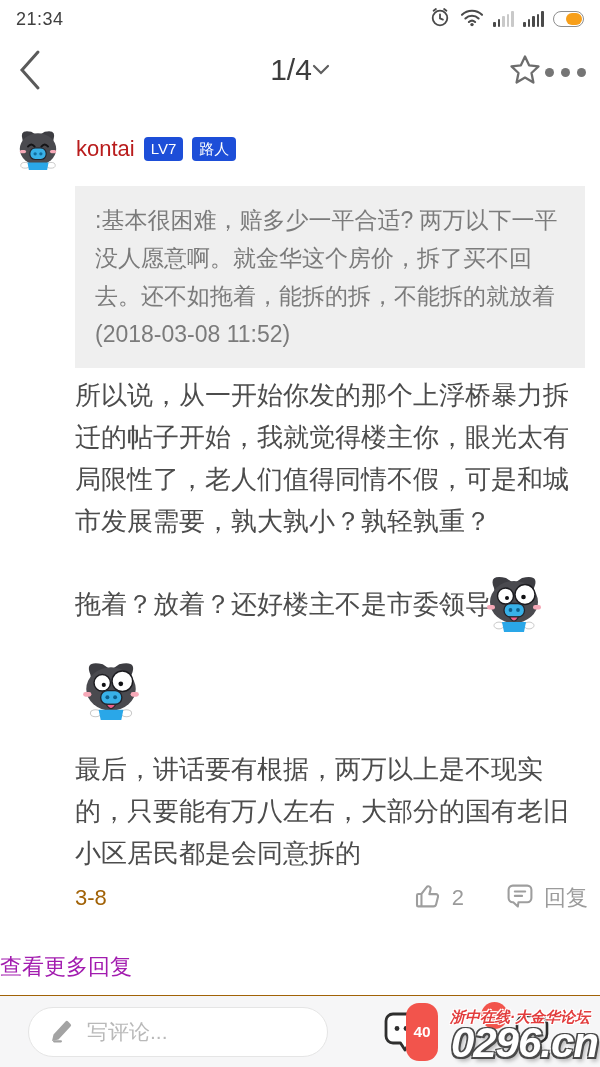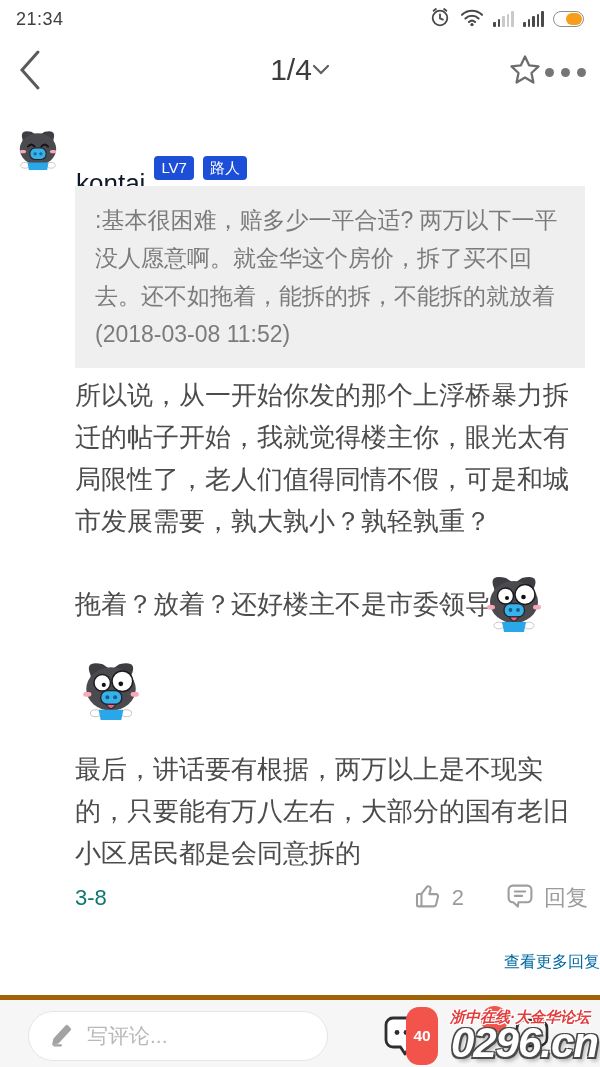--- a/index.html
+++ b/index.html
@@ -22,41 +22,41 @@
   .navbar{position:absolute;top:36px;left:0;right:0;height:68px;}
   .nav-back{position:absolute;left:18px;top:13px;width:26px;height:44px;cursor:pointer;}
   .nav-center{position:absolute;left:0;right:0;top:0;height:68px;display:flex;align-items:center;justify-content:center;cursor:pointer;}
   .nav-page{font-size:30px;color:#3d3d3d;}
   .nav-star{position:absolute;right:58px;top:17px;width:34px;height:34px;cursor:pointer;}
   .nav-more{position:absolute;right:10px;top:28px;display:flex;gap:7px;padding:4px;cursor:pointer;}
   .nav-more i{width:9px;height:9px;border-radius:50%;background:#757575;}
   
   .avatar{position:absolute;left:15px;top:126px;width:46px;height:46px;}
   .user-line{position:absolute;left:76px;top:136px;display:flex;align-items:center;gap:9px;}
-  .username{font-size:26px;color:#0f172a;margin-top:32px;}
+  .username{font-size:22px;color:#b91c1c;}
   .badge{display:inline-block;background:#1d4ed8;color:#fff;font-size:15px;line-height:16px;
     padding:4px 7px;border-radius:4px;}
   .quote{position:absolute;left:75px;top:186px;width:510px;box-sizing:border-box;
     background:#efefef;padding:15px 20px;font-size:23px;line-height:38px;color:#7b7b7b;}
   .para{position:absolute;left:75px;width:513px;font-size:26px;line-height:42px;color:#4c4c4c;}
   .p1{top:374px;}
   .p2{top:583px;width:420px;}
   .p3{top:748px;}
   .emoji-inline{position:absolute;left:482px;top:569px;width:64px;height:66px;}
   .emoji-block{position:absolute;left:78px;top:655px;width:66px;height:68px;}
   
   .cfooter{position:absolute;left:75px;top:882px;width:513px;display:flex;align-items:center;justify-content:space-between;}
-  .cfooter-date{font-size:22px;color:#0f766e;}
+  .cfooter-date{font-size:22px;color:#a16207;}
   .cfooter-right{display:flex;align-items:center;}
   .like-group,.reply-group{display:flex;align-items:center;gap:10px;cursor:pointer;}
   .reply-group{margin-left:42px;}
   .gray-num,.gray-label{font-size:22px;color:#9b9b9b;}
-  .more-replies{position:absolute;left:0;right:0;top:952px;text-align:right;font-size:16px;color:#0369a1;cursor:pointer;}
-  
-  .bottombar{position:absolute;left:0;right:0;bottom:0;height:72px;background:#f6f6f7;border-top:5px solid #a16207;box-sizing:border-box;}
+  .more-replies{position:absolute;left:0;right:0;top:952px;text-align:left;font-size:22px;color:#a21caf;cursor:pointer;}
+  
+  .bottombar{position:absolute;left:0;right:0;bottom:0;height:72px;background:#f6f6f7;border-top:1px solid #a16207;box-sizing:border-box;}
   .comment-input-wrap{position:absolute;left:28px;top:11px;width:300px;height:50px;background:#fff;
     border:1px solid #e5e5e5;border-radius:25px;box-sizing:border-box;display:flex;align-items:center;gap:10px;padding:0 10px 0 20px;}
   .comment-input{border:none;outline:none;background:transparent;font-size:21px;color:#555;width:220px;
     font-family:"Liberation Sans",sans-serif;}
   .comment-input::placeholder{color:#b9b9b9;}
   .msg-icon-wrap{position:absolute;left:383px;top:15px;width:46px;height:42px;cursor:pointer;}
   .badge-count{position:absolute;left:406px;top:7px;min-width:20px;height:26px;padding:16px 6px;background:#f2544c;
     border-radius:13px;color:#fff;font-size:15.5px;font-weight:bold;display:flex;align-items:center;justify-content:center;}
   .icon2-wrap{position:absolute;left:515px;top:18px;width:34px;height:32px;cursor:pointer;}
   .badge-dot{position:absolute;left:481px;top:6px;width:27px;height:27px;background:#f2544c;border-radius:50%;}

